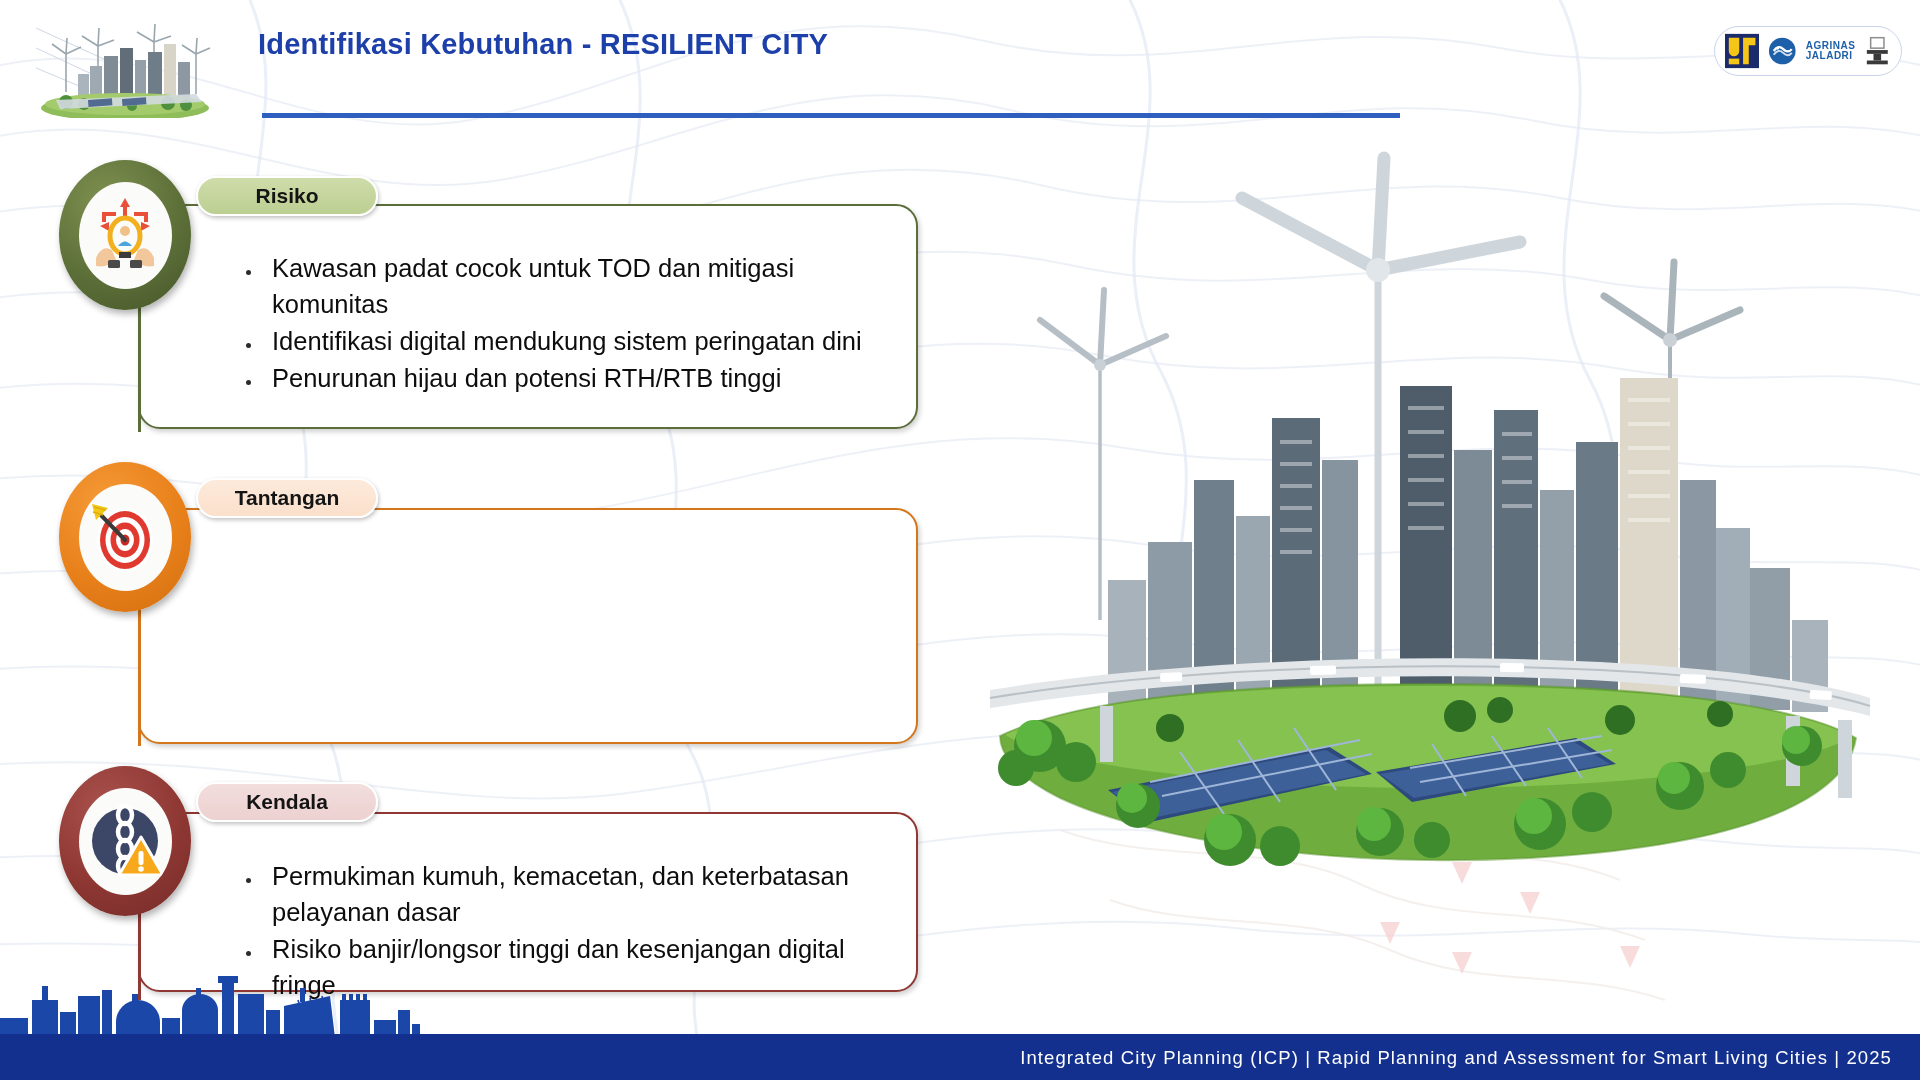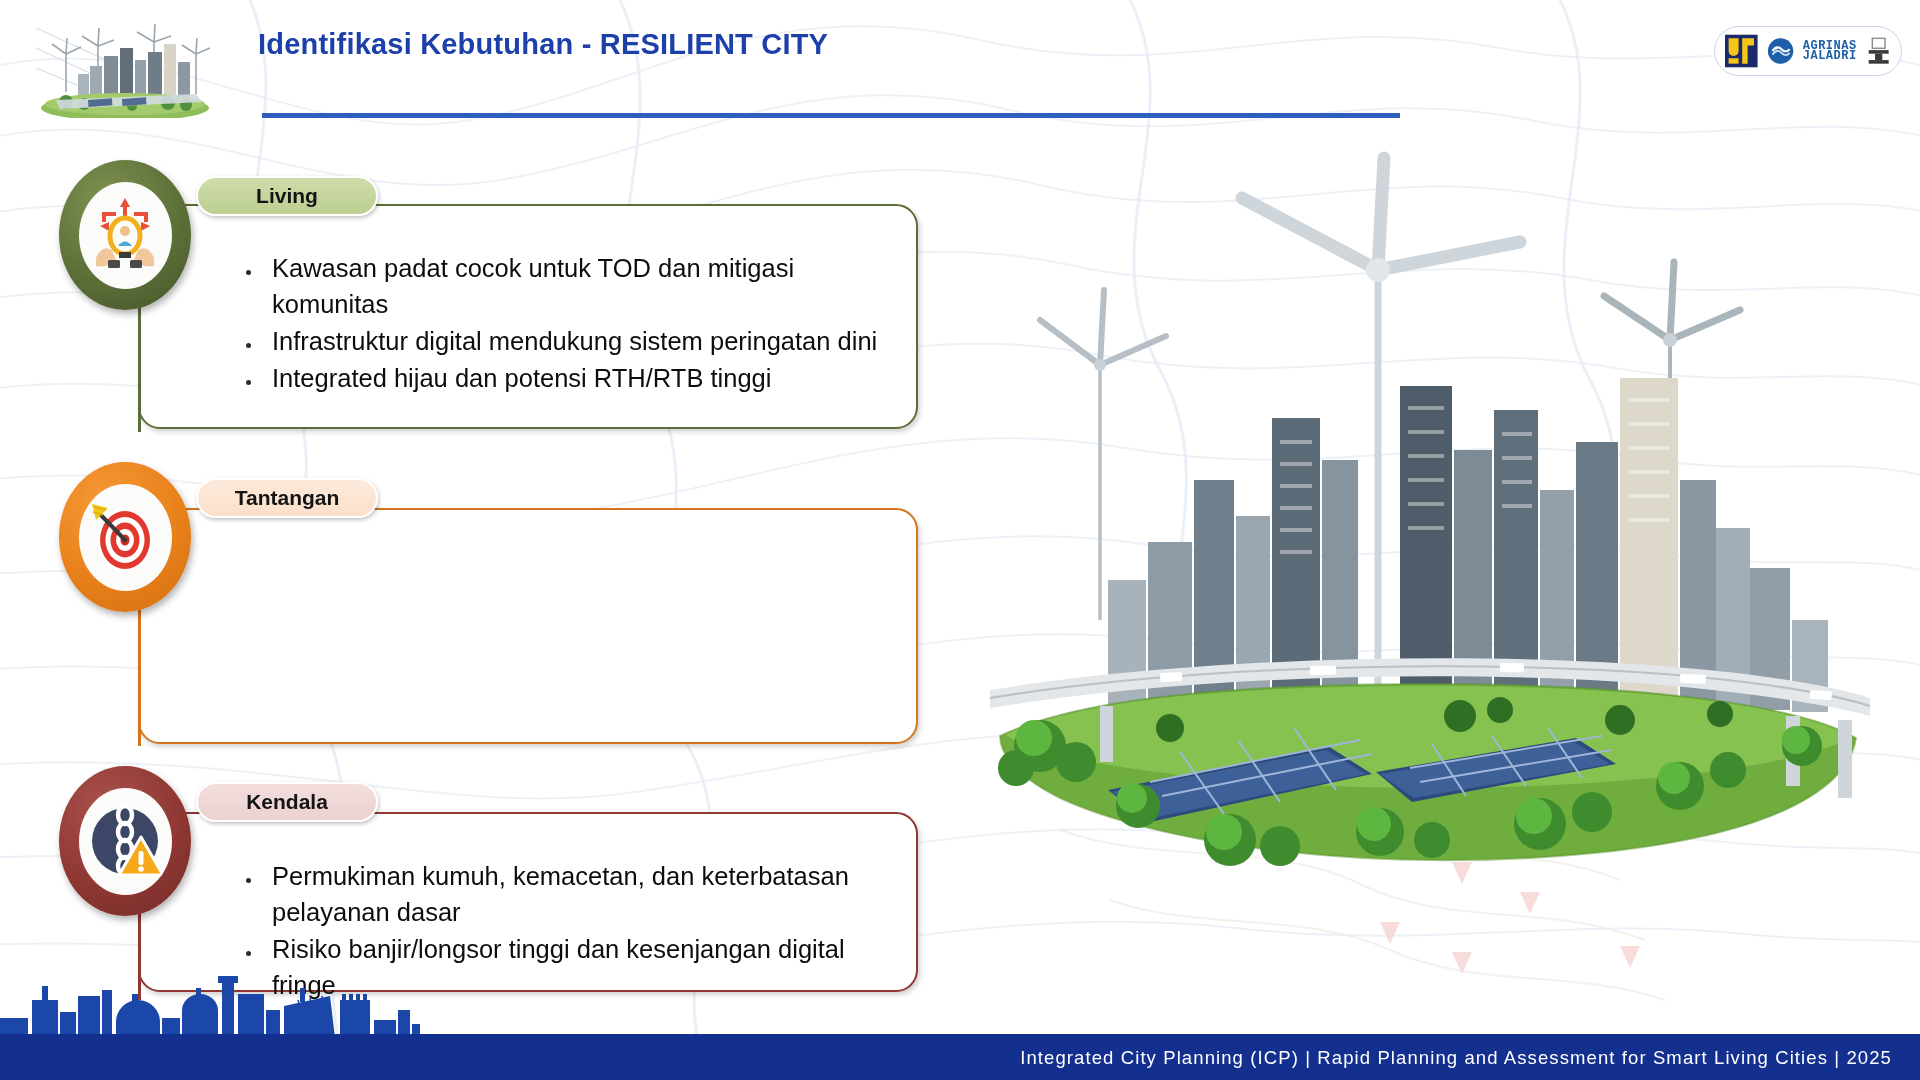--- a/index.html
+++ b/index.html
@@ -269,35 +269,35 @@
       <path d="M4,4 h11 v14 a5.5,5.5 0 0 1 -11,0 Z" fill="#f5c518"></path>
       <path d="M19,4 h13 v8 h-7 v20 h-6 Z" fill="#f5c518"></path>
       <path d="M4,26 h11 v6 h-11 Z" fill="#f5c518"></path>
     </svg>
     <svg class="logo-mark" width="30" height="30" viewBox="0 0 30 30">
       <circle cx="15" cy="15" r="14" fill="#1d5fa8"></circle>
       <path d="M6,15 q5,-7 10,-2 q5,5 9,0" stroke="#ffffff" stroke-width="2.4" fill="none"></path>
       <path d="M6,19 q5,-7 10,-2 q5,5 9,0" stroke="#ffffff" stroke-width="2" fill="none" opacity=".8"></path>
       <circle cx="10" cy="12" r="1.6" fill="#ffffff"></circle>
     </svg>
-    <div style="font-size:12px;font-weight:bold;line-height:10px;color:#1d5fa8;letter-spacing:.5px;font-family:Liberation Mono, monospace;">AGRINAS<br>JALADRI</div>
+    <div style="font-size:10px;font-weight:bold;line-height:10px;color:#1d5fa8;letter-spacing:.5px;font-family:Liberation Sans, sans-serif;">AGRINAS<br>JALADRI</div>
     <svg class="logo-mark" width="28" height="32" viewBox="0 0 28 32">
       <rect x="7" y="2" width="14" height="11" fill="none" stroke="#8e8e8e" stroke-width="1.6"></rect>
       <rect x="3" y="15" width="22" height="4" fill="#3a3a3a"></rect>
       <rect x="10" y="19" width="8" height="7" fill="#3a3a3a"></rect>
       <rect x="3" y="26" width="22" height="4" fill="#3a3a3a"></rect>
     </svg>
   </div>
 
   <div class="card card-green" style="left:138px; top:204px; width:780px; height:225px;"></div>
 
   <div class="stem" style="left:138px; top:300px; height:132px; background:#5b6e3a;"></div>
 
   <div class="pill pill-green" style="left:196px; top:176px; width:182px;">
-    <span>Living</span>
+    <span>Risiko</span>
   </div>
 
   <div class="badge badge-green" style="left:59px; top:160px;">
     <div class="badge-inner">
       <svg width="86" height="86" viewBox="0 0 86 86">
 
         <path d="M43,12 L43,24" stroke="#e8503a" stroke-width="4" fill="none"></path>
         <polygon points="43,6 38,15 48,15" fill="#e8503a"></polygon>
         <path d="M22,30 L22,22 L34,22" stroke="#e8503a" stroke-width="4" fill="none"></path>
         <polygon points="18,34 27,30 27,39" fill="#e8503a"></polygon>
@@ -313,22 +313,22 @@
         <path d="M72,66 q-6,-14 -16,-8 l-4,10 q8,8 20,6 Z" fill="#f3c79c"></path>
         <rect x="26" y="68" width="12" height="8" rx="1.5" fill="#4a4a4a"></rect>
         <rect x="48" y="68" width="12" height="8" rx="1.5" fill="#4a4a4a"></rect>
       </svg>
     </div>
   </div>
 
   <div class="card-body" style="position:absolute; left:138px; top:204px; width:780px;">
     <ul class="bullets">
       <li>Kawasan padat cocok untuk TOD dan mitigasi komunitas</li>
-      <li>Infrastruktur digital mendukung sistem peringatan dini</li>
-      <li>Integrated hijau dan potensi RTH/RTB tinggi</li>
+      <li>Identifikasi digital mendukung sistem peringatan dini</li>
+      <li>Penurunan hijau dan potensi RTH/RTB tinggi</li>
     </ul>
   </div>
 
   <div class="card card-orange" style="left:138px; top:508px; width:780px; height:236px;"></div>
 
   <div class="stem" style="left:138px; top:604px; height:142px; background:#d4761b;"></div>
 
   <div class="pill pill-orange" style="left:196px; top:478px; width:182px;">
     <span>Tantangan</span>
   </div>

